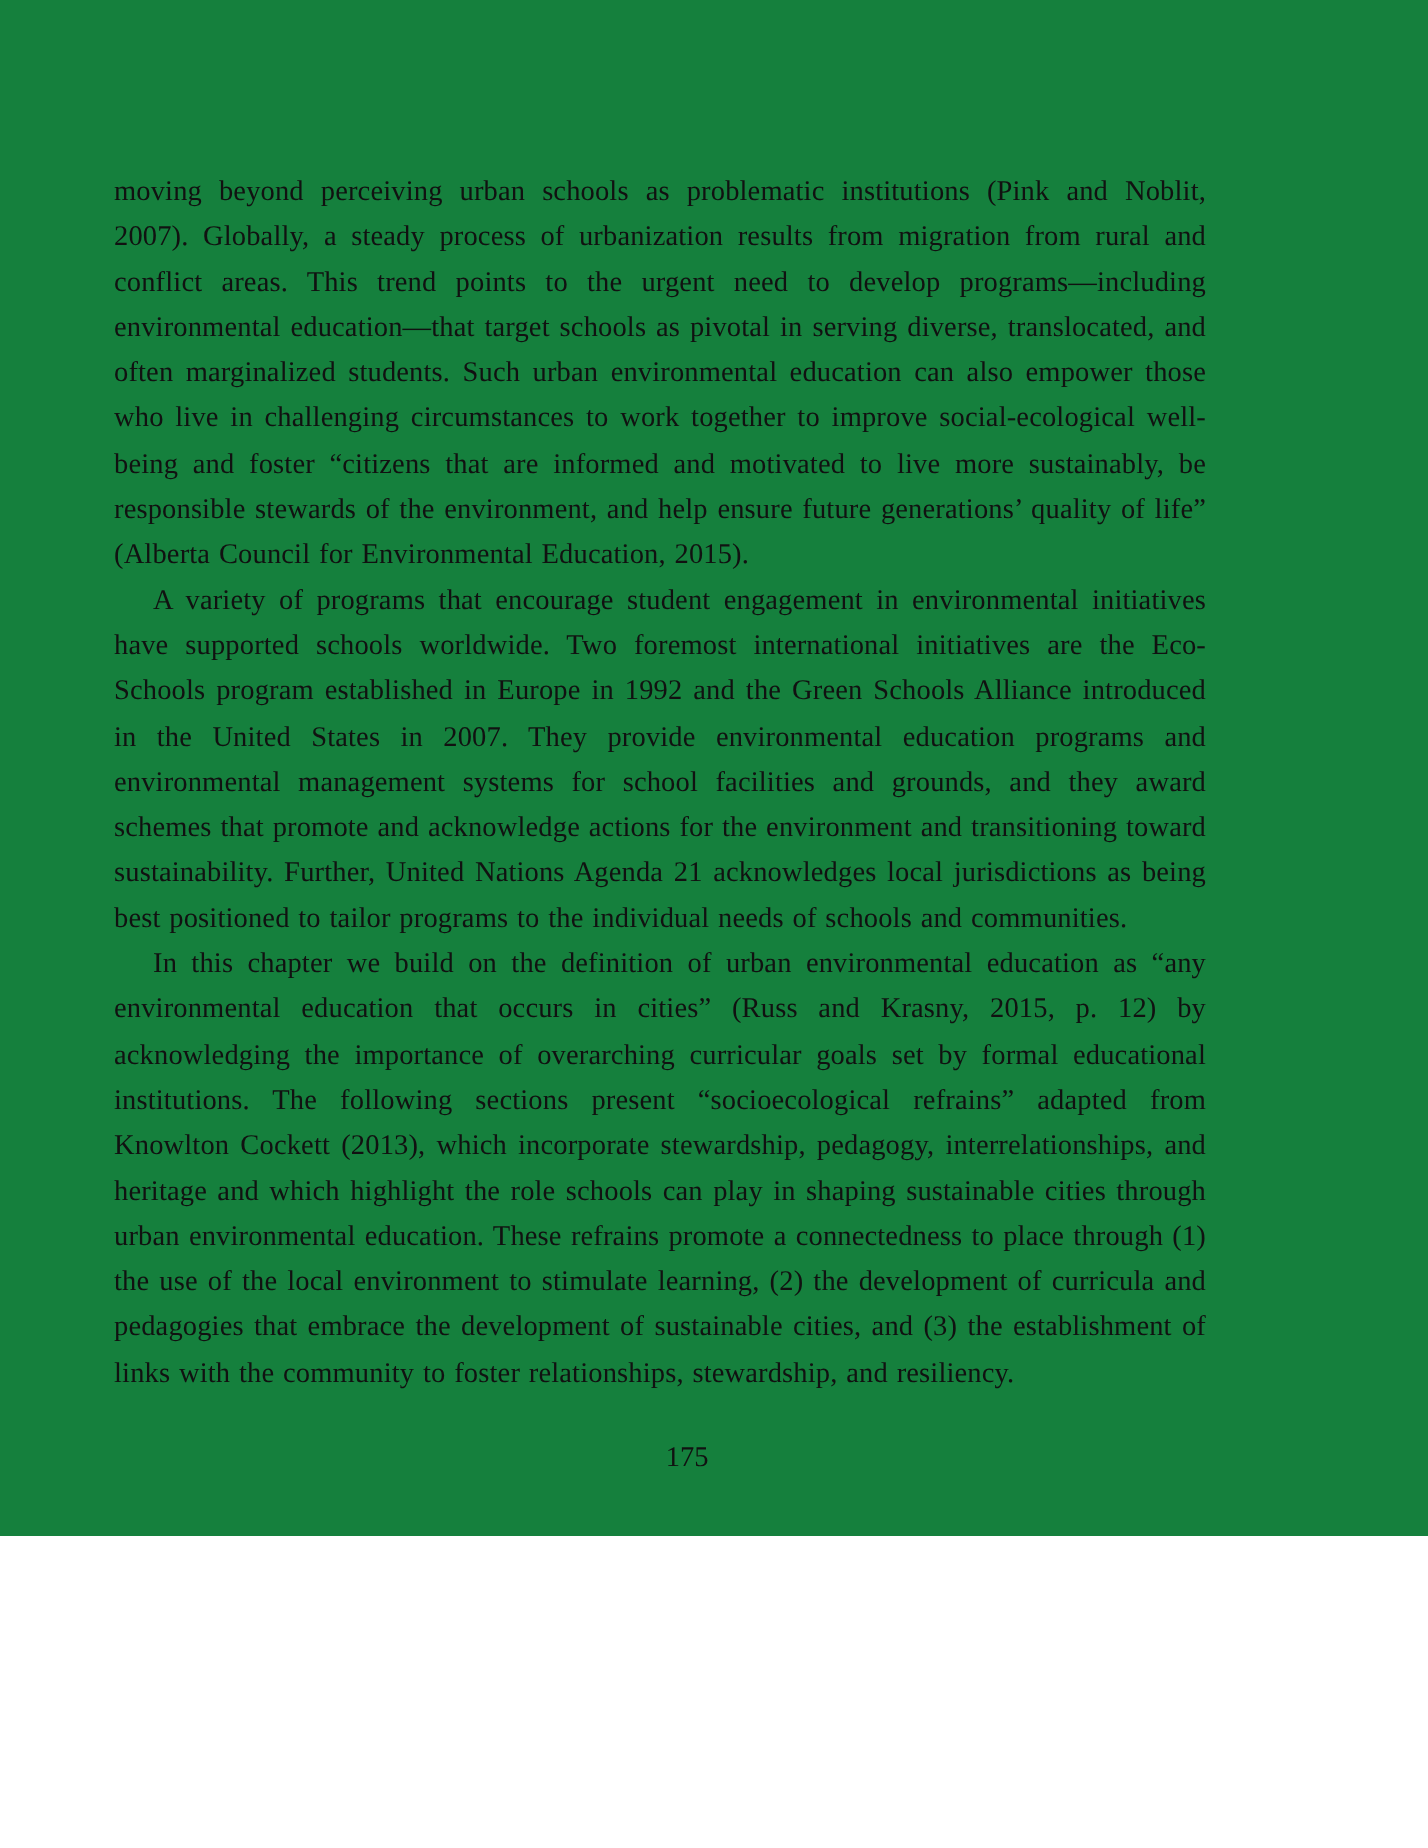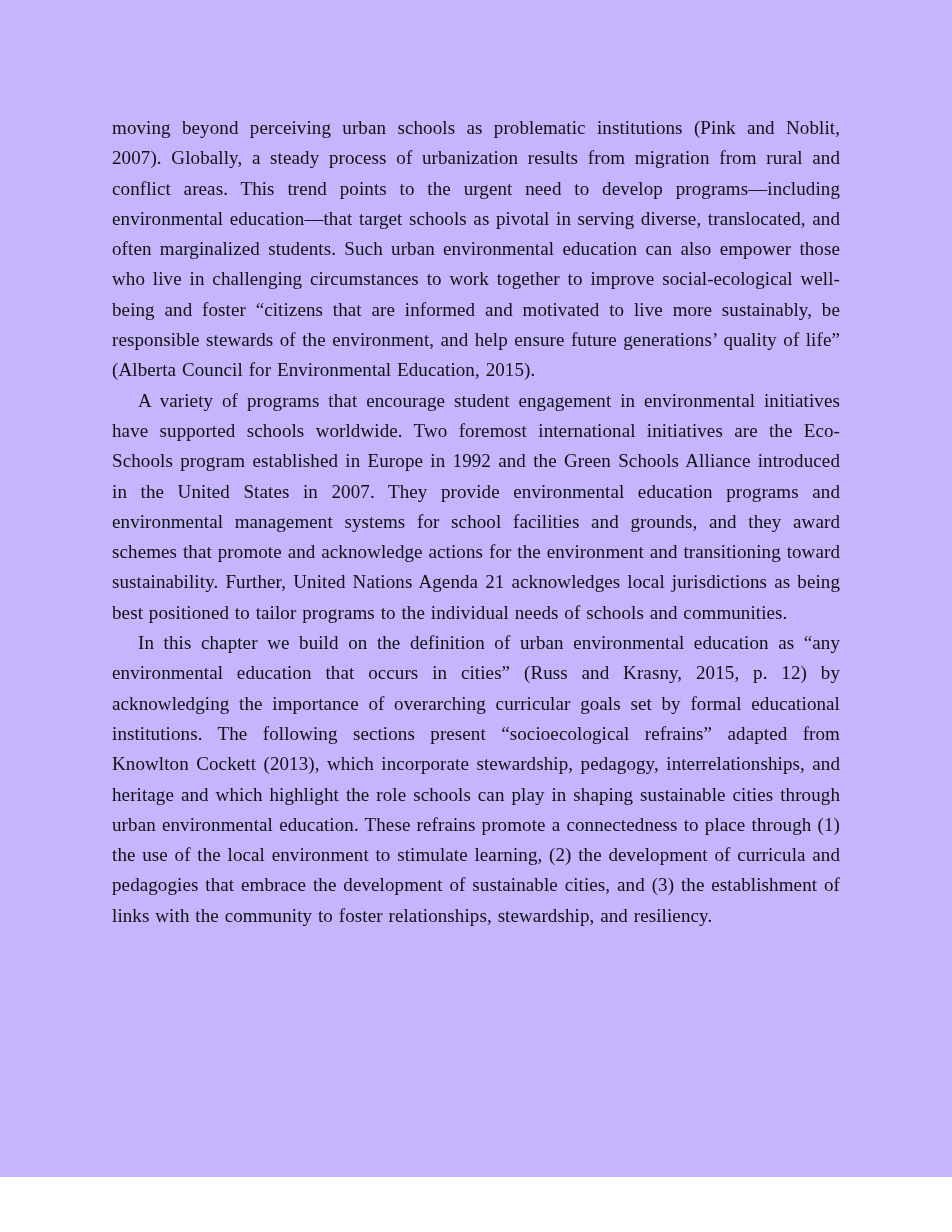--- a/index.html
+++ b/index.html
@@ -11,23 +11,23 @@
     width: 952px;
     height: 1232px;
     position: relative;
     font-family: "Liberation Serif", "DejaVu Serif", serif;
     color: #111111;
     overflow: hidden;
   }
   .page {
     box-sizing: border-box;
     width: 952px;
-    height: 1177px;
-    padding: 113px 112px 0 112px;
-    background: #c4b5fd;
+    height: 1024px;
+    padding: 113px 112px 0 76px;
+    background: #15803d;
   }
   .text-block {
     width: 728px;
   }
   .text-block p {
     margin: 0;
     font-size: 19px;
     line-height: 30.3px;
     text-align: justify;
     text-justify: inter-word;
@@ -47,13 +47,14 @@
 </style>
 </head>
 <body>
 
 <div class="page">
   <div class="text-block">
     <p>moving beyond perceiving urban schools as problematic institutions (Pink and Noblit, 2007). Globally, a steady process of urbanization results from migration from rural and conflict areas. This trend points to the urgent need to develop programs—including environmental education—that target schools as pivotal in serving diverse, translocated, and often marginalized students. Such urban environmental education can also empower those who live in challenging circumstances to work together to improve social-ecological well-being and foster “citizens that are informed and motivated to live more sustainably, be responsible stewards of the environment, and help ensure future generations’ quality of life” (Alberta Council for Environmental Education, 2015).</p>
     <p class="indent">A variety of programs that encourage student engagement in environmental initiatives have supported schools worldwide. Two foremost international initiatives are the Eco-Schools program established in Europe in 1992 and the Green Schools Alliance introduced in the United States in 2007. They provide environmental education programs and environmental management systems for school facilities and grounds, and they award schemes that promote and acknowledge actions for the environment and transitioning toward sustainability. Further, United Nations Agenda 21 acknowledges local jurisdictions as being best positioned to tailor programs to the individual needs of schools and communities.</p>
     <p class="indent">In this chapter we build on the definition of urban environmental education as “any environmental education that occurs in cities” (Russ and Krasny, 2015, p. 12) by acknowledging the importance of overarching curricular goals set by formal educational institutions. The following sections present “socioecological refrains” adapted from Knowlton Cockett (2013), which incorporate stewardship, pedagogy, interrelationships, and heritage and which highlight the role schools can play in shaping sustainable cities through urban environmental education. These refrains promote a connectedness to place through (1) the use of the local environment to stimulate learning, (2) the development of curricula and pedagogies that embrace the development of sustainable cities, and (3) the establishment of links with the community to foster relationships, stewardship, and resiliency.</p>
   </div>
+  <div class="page-number">175</div>
 </div>
 
 </body></html>

